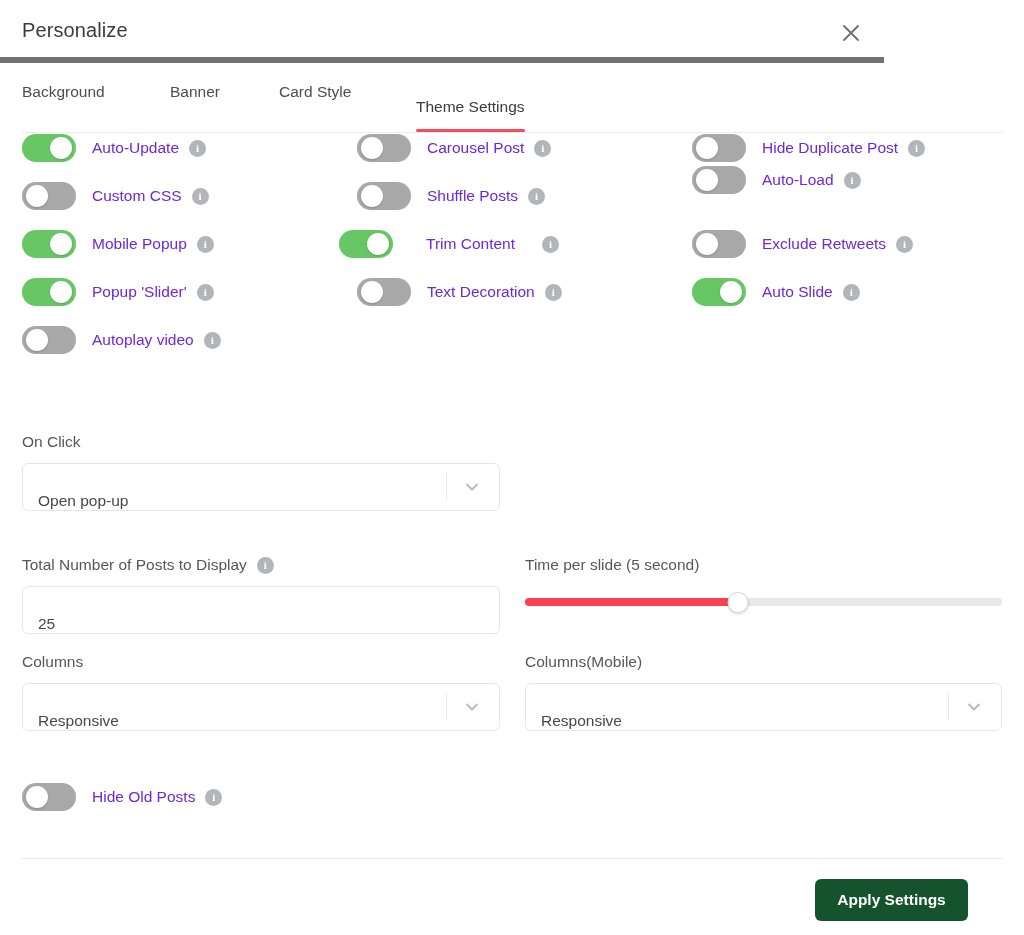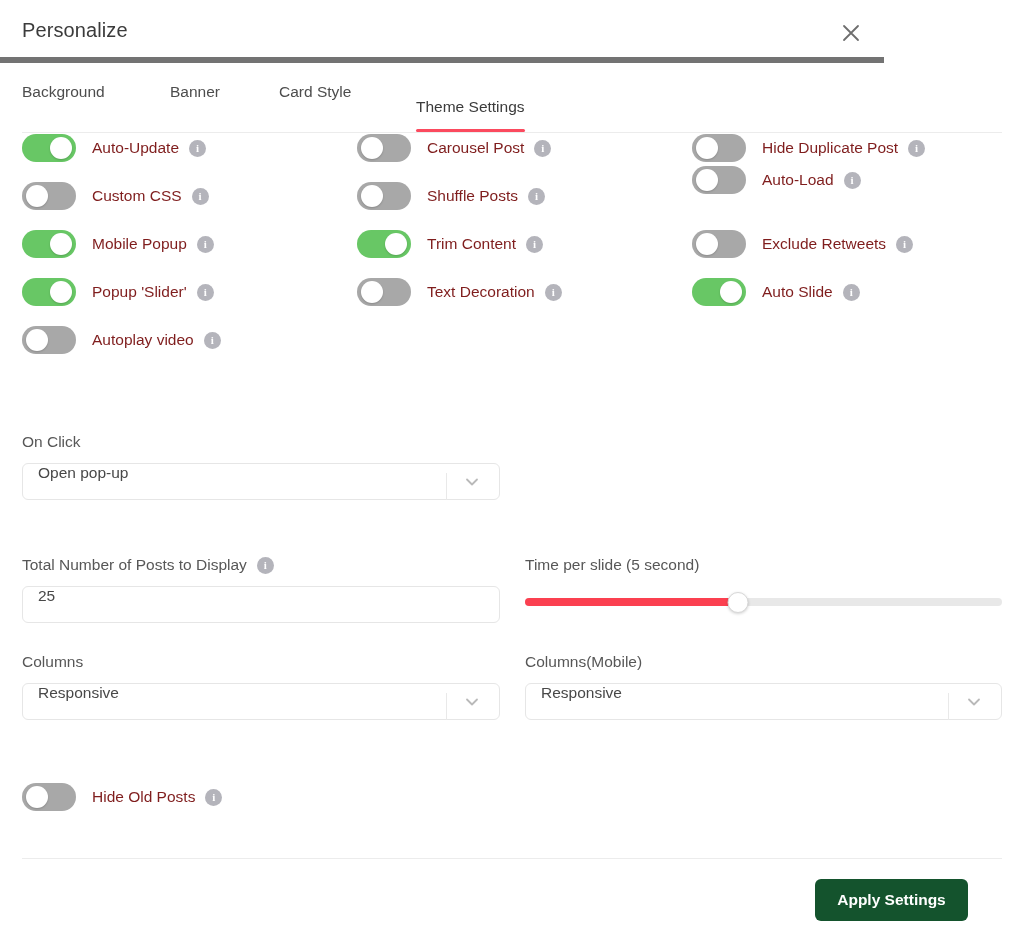--- a/index.html
+++ b/index.html
@@ -82,40 +82,40 @@
   .switch .knob {
     position: absolute; top: 3px; left: 4px;
     width: 22px; height: 22px; border-radius: 50%;
     background: #ffffff;
     box-shadow: 0 1px 2px rgba(0,0,0,.18);
     transition: left .15s;
   }
   .switch.on .knob { left: 28px; }
   .toggle-label {
     margin-left: 16px;
-    font-size: 15.5px; color: #7f1d1d; white-space: nowrap;
+    font-size: 15.5px; color: #6d28d9; white-space: nowrap;
   }
   .info-icon {
     margin-left: 10px; flex: 0 0 auto;
     width: 17px; height: 17px; border-radius: 50%;
     background: #b4b4bb; color: #ffffff;
     font-size: 11px; font-weight: 700;
     display: flex; align-items: center; justify-content: center;
     font-family: "Liberation Serif", serif;
     cursor: pointer; line-height: 1;
   }
 
   
   .field-label {
     font-size: 15.5px; color: #575757; display: flex; align-items: center;
   }
   .ctl {
     position: relative;
-    height: 37px; border: 1px solid #e6e6e6; border-radius: 6px;
-    background: #fff; display: flex; align-items: flex-start;
+    height: 48px; border: 1px solid #e6e6e6; border-radius: 6px;
+    background: #fff; display: flex; align-items: flex-end;
   }
   .ctl .value {
     padding-left: 15px; font-size: 15.5px; color: #484848;
   }
   .ctl .sep {
     position: absolute; right: 52px; top: 9px;
     width: 1px; height: 27px; background: #e9e9e9;
   }
   .ctl .chev {
     position: absolute; right: 15px; top: 0; bottom: 0;
@@ -224,21 +224,21 @@
           <span class="toggle-label">Carousel Post</span>
           <span class="info-icon">i</span>
         </div>
         <div class="toggle-row" style="left: 357px; top: 48px;">
           <div class="switch">
             <div class="knob"></div>
           </div>
           <span class="toggle-label">Shuffle Posts</span>
           <span class="info-icon">i</span>
         </div>
-        <div class="toggle-row" style="left: 357px; top: 96px;">
+        <div class="toggle-row" style="left: 339px; top: 96px; gap: 17px;">
           <div class="switch on">
             <div class="knob"></div>
           </div>
           <span class="toggle-label">Trim Content</span>
           <span class="info-icon">i</span>
         </div>
         <div class="toggle-row" style="left: 357px; top: 144px;">
           <div class="switch">
             <div class="knob"></div>
           </div>

